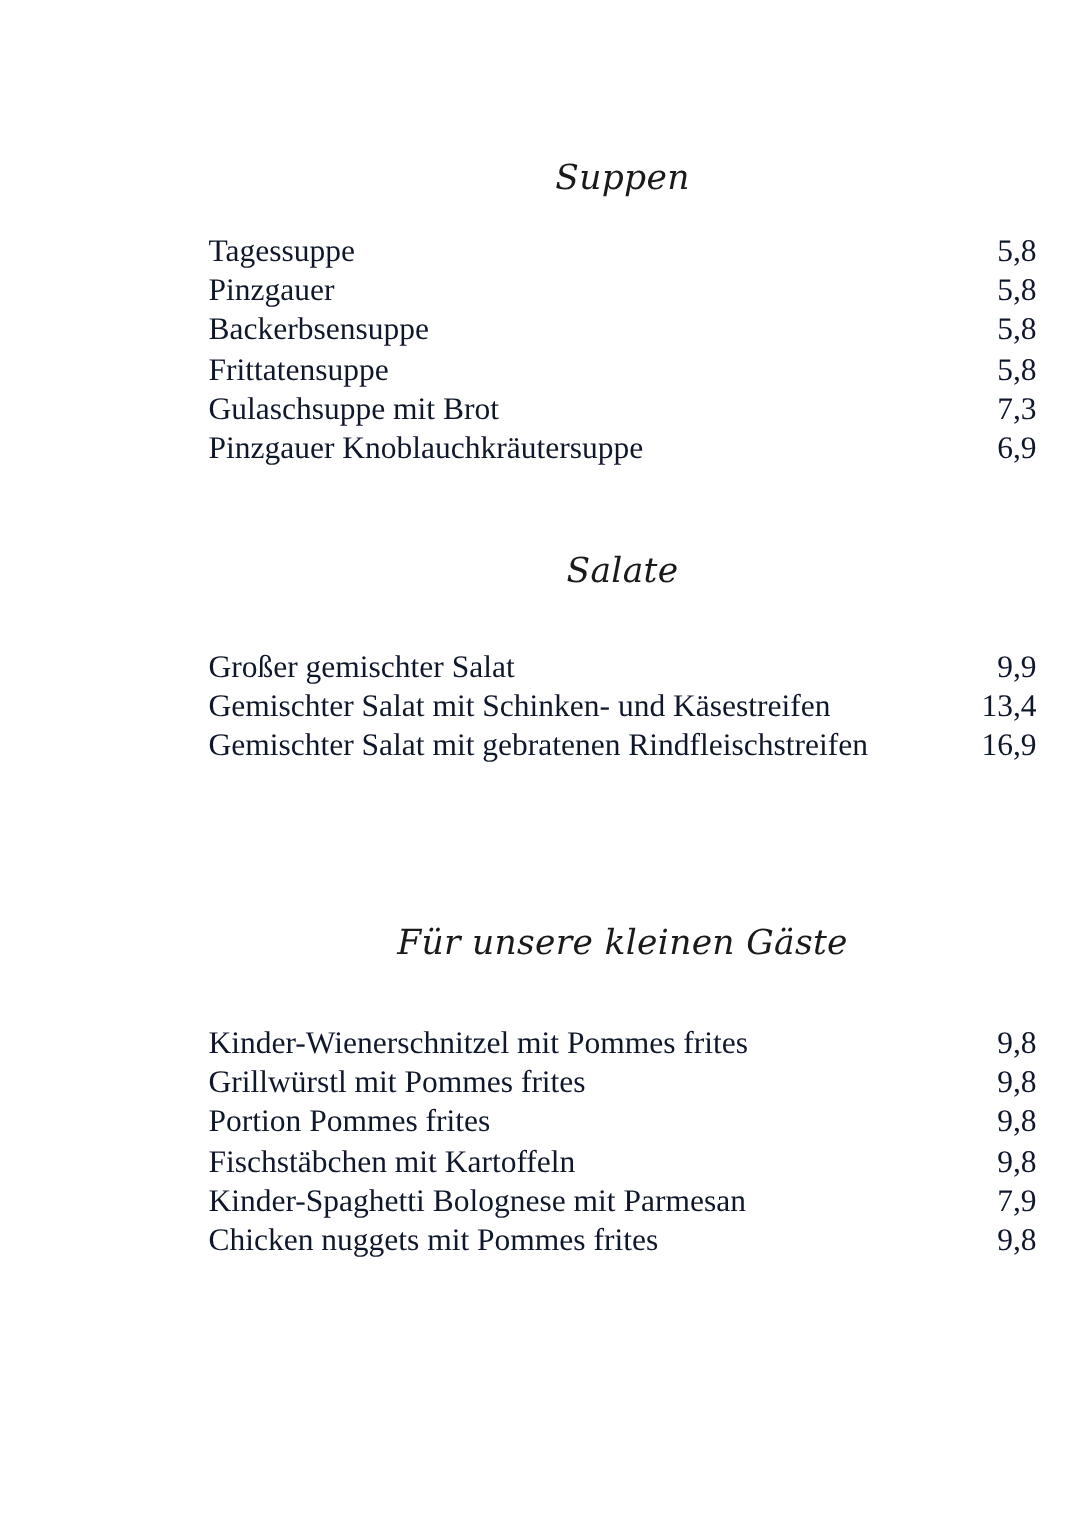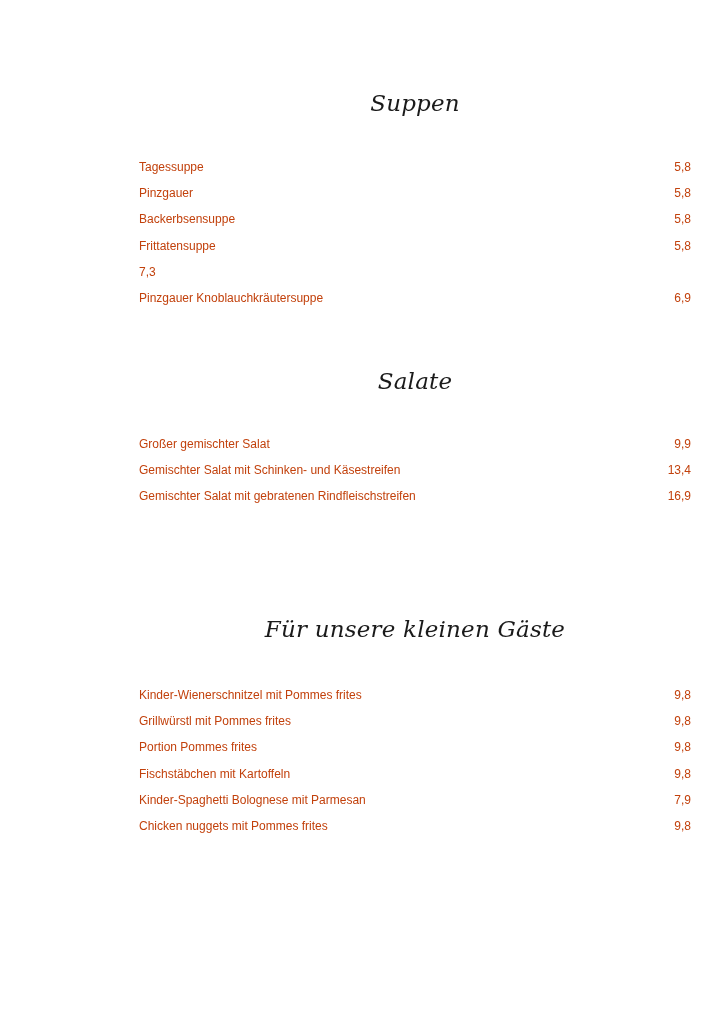--- a/index.html
+++ b/index.html
@@ -12,53 +12,54 @@
       font-family: "DejaVu Serif", serif;
       font-style: italic;
       font-size: 23px;
       color: #1a1a1a;
       letter-spacing: 0.2px;
     }
     .items { position: absolute; left: 0; width: 100%; }
     .row {
       display: flex; justify-content: space-between; align-items: baseline;
       height: 26.2px; line-height: 26.2px;
-      font-family: Liberation Sans, sans-serif;
-      font-size: 12px;
-      color: #c2410c;
+      font-family: Liberation Serif, serif;
+      font-size: 21px;
+      color: #0f172a;
       font-weight: 300;
     }
     .row .name { white-space: nowrap; }
     .row .price { white-space: nowrap; text-align: center; }
   </style>
 </head>
 <body>
 
 <div class="page">
 
   <div class="section" style="top:90px;">
-    <div class="heading" style="top:0px;">Suppen</div>
+    <div class="heading" style="top:16px;">Suppen</div>
     <div class="items" style="top:64px;">
       <div class="row">
         <span class="name">Tagessuppe</span>
         <span class="price">5,8</span>
       </div>
       <div class="row">
         <span class="name">Pinzgauer</span>
         <span class="price">5,8</span>
       </div>
       <div class="row">
         <span class="name">Backerbsensuppe</span>
         <span class="price">5,8</span>
       </div>
       <div class="row">
         <span class="name">Frittatensuppe</span>
         <span class="price">5,8</span>
       </div>
       <div class="row">
+        <span class="name">Gulaschsuppe mit Brot</span>
         <span class="price">7,3</span>
       </div>
       <div class="row">
         <span class="name">Pinzgauer Knoblauchkräutersuppe</span>
         <span class="price">6,9</span>
       </div>
     </div>
   </div>
 
   <div class="section" style="top:368px;">

